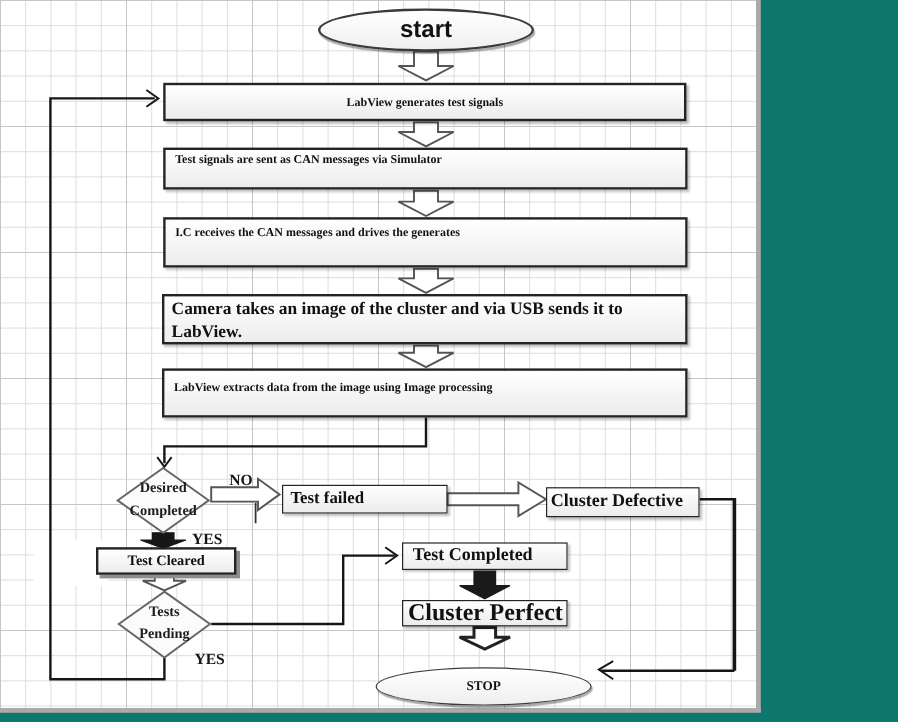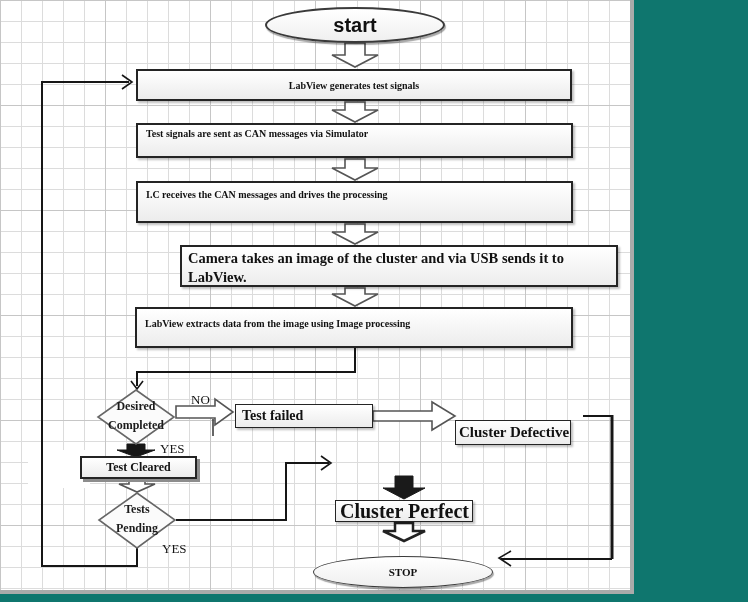--- a/index.html
+++ b/index.html
@@ -33,22 +33,22 @@
   .ellipse{
     position:absolute;background:linear-gradient(#ffffff,#efefef);
     border:2px solid #3a3a3a;border-radius:50%;box-sizing:border-box;
     box-shadow:1px 2px 1px rgba(0,0,0,0.35);
     display:flex;align-items:center;justify-content:center;font-weight:bold;
   }
   .diamond-label{
     position:absolute;font-weight:bold;font-size:12px;line-height:19px;
     text-align:center;white-space:pre-line;color:#1c1c1c;
   }
-  .edge-label{position:absolute;font-weight:normal;font-size:13px;color:#151515;}
-  .prewrap{white-space:pre-line;margin-left:45px;}
+  .edge-label{position:absolute;font-weight:bold;font-size:13px;color:#151515;}
+  .prewrap{white-space:pre-line;}
 </style>
 </head>
 <body>
 
 <div id="canvas">
 
   <div id="grid"></div>
   <div id="edge-right" class="page-edge"></div>
   <div id="edge-bottom" class="page-edge"></div>
 
@@ -95,42 +95,43 @@
   </svg>
 
   <div class="ellipse" style="left:265px;top:7px;width:180px;height:36px;font-family:'Liberation Sans',sans-serif;font-size:20px;">
     <span>start</span>
   </div>
 
   <div class="pbox center" style="left:136px;top:69px;width:436px;height:32px;">LabView generates test signals</div>
 
   <div class="pbox" style="left:136px;top:123px;width:437px;height:35px;padding:3px 8px;">Test signals are sent as CAN messages via Simulator</div>
 
-  <div class="pbox" style="left:136px;top:181px;width:437px;height:42px;padding:6px 8px;">I.C receives the CAN messages and drives the processing</div>
+  <div class="pbox" style="left:136px;top:181px;width:437px;height:42px;padding:6px 8px;">I.C receives the CAN messages and drives the generates</div>
 
   <div class="pbox prewrap" style="left:135px;top:245px;width:438px;height:42px;padding:2px 6px;font-size:14.5px;line-height:19px;white-space:pre-line;">Camera takes an image of the cluster and via USB sends it to
 LabView.</div>
 
   <div class="pbox" style="left:135px;top:307px;width:438px;height:41px;padding:9px 8px;">LabView extracts data from the image using Image processing</div>
 
   <div class="diamond-label" style="left:98px;top:397px;width:76px;">Desired
 Completed</div>
   <div class="diamond-label" style="left:99px;top:500px;width:76px;">Tests
 Pending</div>
 
   <div class="edge-label" style="left:191px;top:392px;">NO</div>
   <div class="edge-label" style="left:160px;top:441px;">YES</div>
   <div class="edge-label" style="left:162px;top:541px;">YES</div>
 
   <div class="pbox" style="left:235px;top:404px;width:138px;height:24px;padding:1px 6px;font-size:14px;display:flex;align-items:center;border-width:1.6px;">Test failed</div>
 
-  <div class="pbox" style="left:455px;top:420px;width:116px;height:25px;padding:1px 3px;font-size:15px;display:flex;align-items:center;border-width:1.6px;">Cluster Defective</div>
+  <div class="pbox" style="left:455px;top:406px;width:128px;height:25px;padding:1px 3px;font-size:15px;display:flex;align-items:center;border-width:1.6px;">Cluster Defective</div>
 
   <div class="pbox center" style="left:80px;top:456px;width:117px;height:23px;font-size:12px;box-shadow:3px 3px 0 #8d8d8d;">Test Cleared</div>
 
+  <div class="pbox" style="left:335px;top:452px;width:138px;height:23px;padding:1px 8px;font-size:15px;display:flex;align-items:center;border-width:1.6px;">Test Completed</div>
 
   <div class="pbox" style="left:335px;top:500px;width:138px;height:22px;padding:1px 4px;font-size:20px;display:flex;align-items:center;border-width:1.6px;">Cluster Perfect</div>
 
   <div class="ellipse" style="left:313px;top:556px;width:180px;height:32px;font-size:11px;border-width:1.6px;">
     <span>STOP</span>
   </div>
 
 </div>
 
 </body></html>

